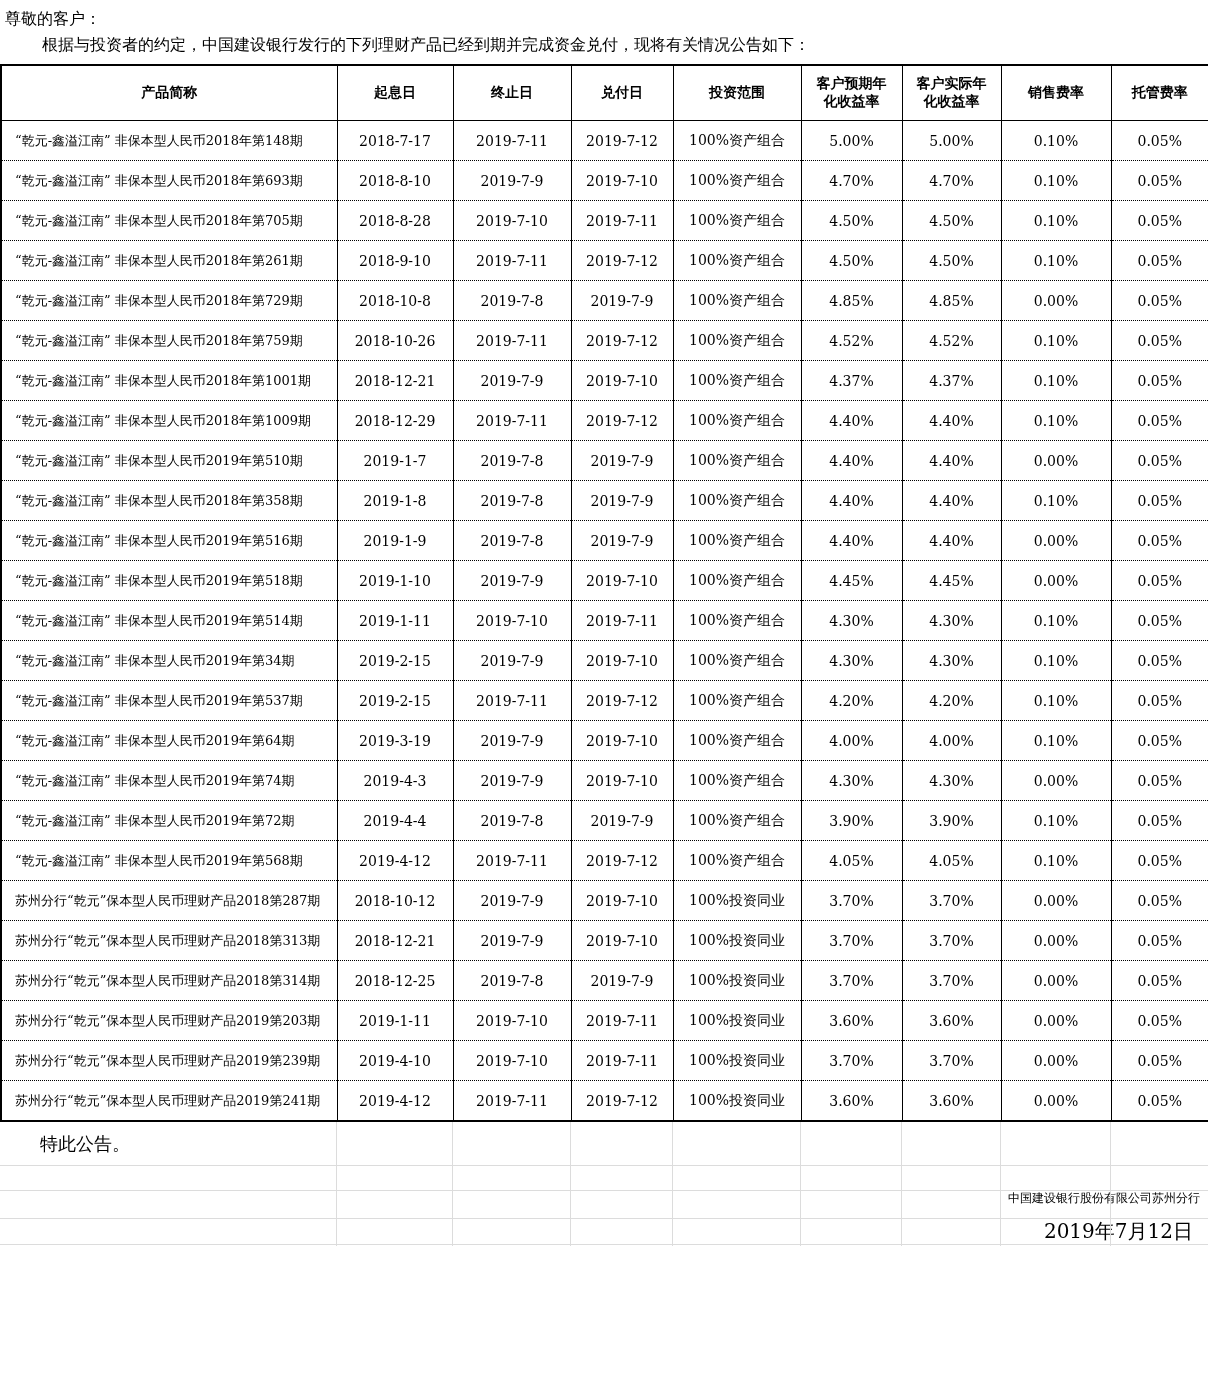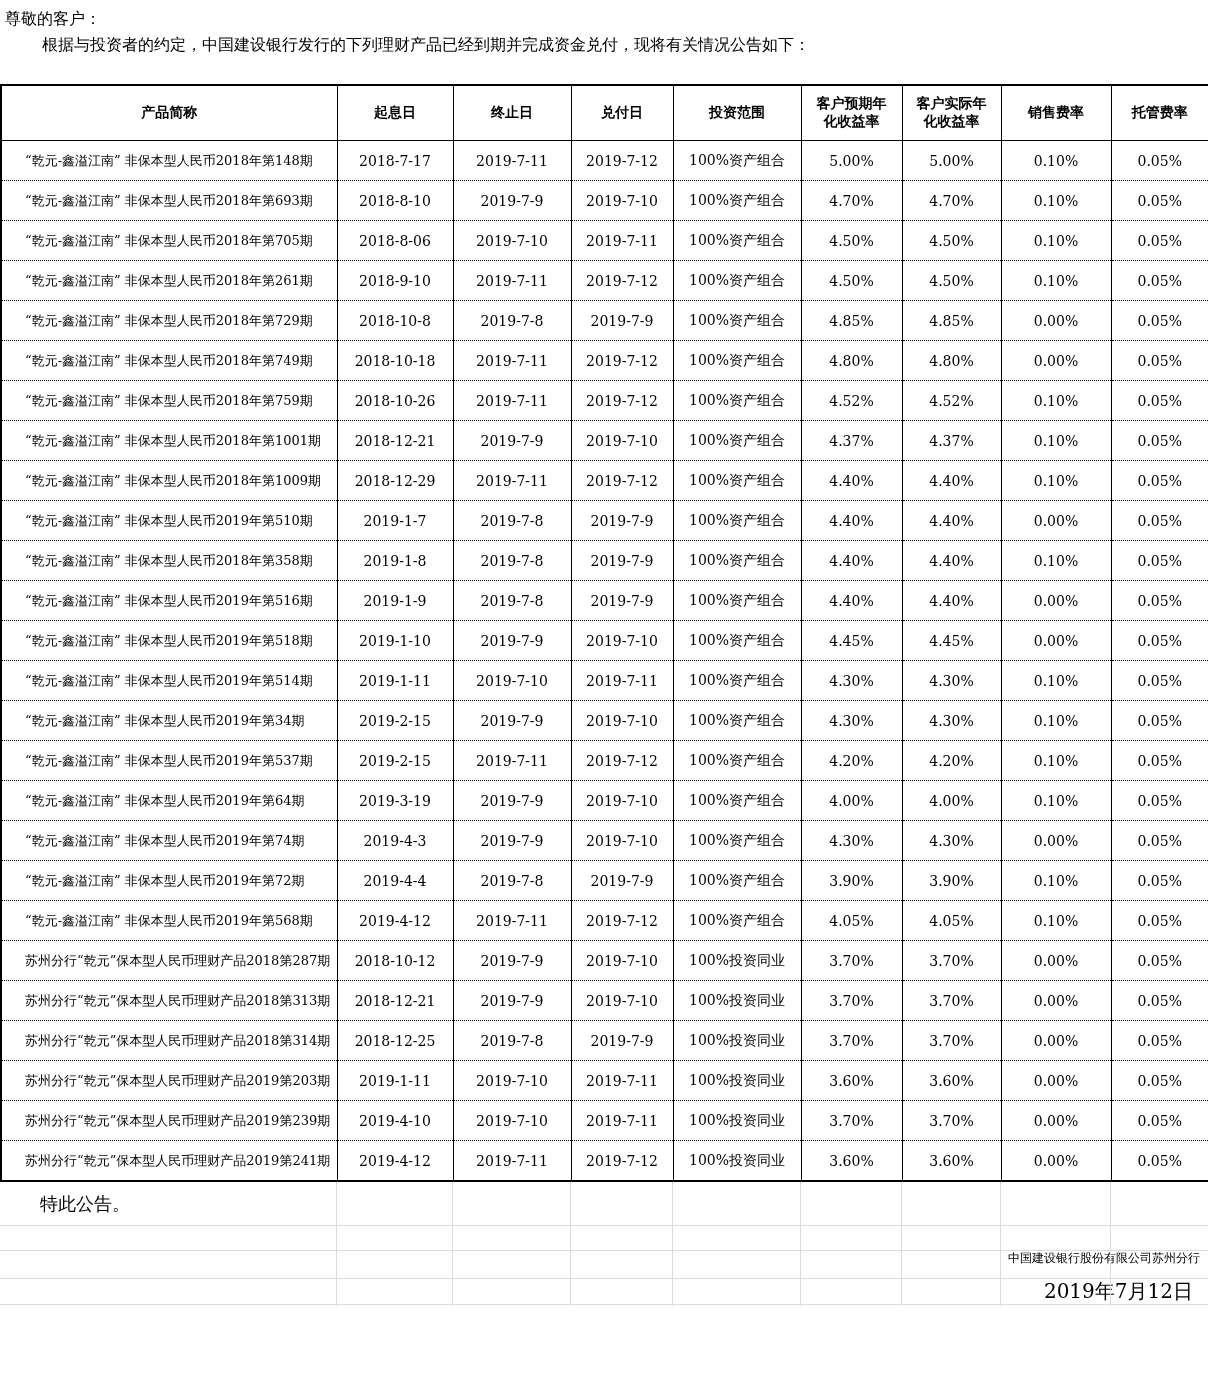--- a/index.html
+++ b/index.html
@@ -1,27 +1,27 @@
 <!DOCTYPE html>
 <html><head>
 <meta charset="utf-8">
 <style>
   html,body{margin:0;padding:0;background:#fff;color:#000;}
   body{width:1208px;height:1386px;overflow:hidden;font-family:"DejaVu Serif","Liberation Serif",serif;}
-  .topblock{height:84px;box-sizing:border-box;padding-top:8px;font-size:16px;line-height:1.4;}
+  .topblock{height:64px;box-sizing:border-box;padding-top:8px;font-size:16px;line-height:1.4;}
   .greeting{margin-left:5px;}
   .intro{margin-left:42px;margin-top:4px;}
   table.products{table-layout:fixed;width:1208px;border-collapse:collapse;border:2px solid #000;}
   col.c0{width:336px;} col.c1{width:116px;} col.c2{width:118px;} col.c3{width:102px;}
   col.c4{width:128px;} col.c5{width:101px;} col.c6{width:99px;}  col.c7{width:110px;} col.c8{width:98px;}
   th{font-size:14px;font-weight:bold;border:1px solid #000;height:54px;text-align:center;
      vertical-align:middle;white-space:pre-line;padding:0 2px;}
   td{font-size:14px;border-left:1px solid #000;border-right:1px solid #000;border-bottom:1px dotted #000;
      height:39px;text-align:center;vertical-align:middle;padding:0 2px;overflow:hidden;white-space:nowrap;}
-  td.c0{text-align:left;padding-left:23px;font-size:13px;}
+  td.c0{text-align:left;padding-left:13px;font-size:13px;}
   tbody tr:last-child td{border-bottom:none;}
   .below{position:relative;height:124px;width:1208px;}
   .below .hline{position:absolute;left:0;width:1208px;height:1px;background:#dcdcdc;}
   .below .vline{position:absolute;top:0;height:124px;width:1px;background:#dcdcdc;}
   .closing{position:absolute;left:40px;top:10px;font-size:18px;}
   .company{position:absolute;right:8px;top:68px;font-size:12px;}
   .datetext{position:absolute;right:15px;top:96px;font-size:20px;}
 </style>
 </head>
 <body>
@@ -77,21 +77,21 @@
           <td class="c2">2019-7-9</td>
           <td class="c3">2019-7-10</td>
           <td class="c4">100%资产组合</td>
           <td class="c5">4.70%</td>
           <td class="c6">4.70%</td>
           <td class="c7">0.10%</td>
           <td class="c8">0.05%</td>
         </tr>
         <tr>
           <td class="c0">“乾元-鑫溢江南” 非保本型人民币2018年第705期</td>
-          <td class="c1">2018-8-06</td>
+          <td class="c1">2018-8-28</td>
           <td class="c2">2019-7-10</td>
           <td class="c3">2019-7-11</td>
           <td class="c4">100%资产组合</td>
           <td class="c5">4.50%</td>
           <td class="c6">4.50%</td>
           <td class="c7">0.10%</td>
           <td class="c8">0.05%</td>
         </tr>
         <tr>
           <td class="c0">“乾元-鑫溢江南” 非保本型人民币2018年第261期</td>
@@ -105,31 +105,20 @@
           <td class="c8">0.05%</td>
         </tr>
         <tr>
           <td class="c0">“乾元-鑫溢江南” 非保本型人民币2018年第729期</td>
           <td class="c1">2018-10-8</td>
           <td class="c2">2019-7-8</td>
           <td class="c3">2019-7-9</td>
           <td class="c4">100%资产组合</td>
           <td class="c5">4.85%</td>
           <td class="c6">4.85%</td>
-          <td class="c7">0.00%</td>
-          <td class="c8">0.05%</td>
-        </tr>
-        <tr>
-          <td class="c0">“乾元-鑫溢江南” 非保本型人民币2018年第749期</td>
-          <td class="c1">2018-10-18</td>
-          <td class="c2">2019-7-11</td>
-          <td class="c3">2019-7-12</td>
-          <td class="c4">100%资产组合</td>
-          <td class="c5">4.80%</td>
-          <td class="c6">4.80%</td>
           <td class="c7">0.00%</td>
           <td class="c8">0.05%</td>
         </tr>
         <tr>
           <td class="c0">“乾元-鑫溢江南” 非保本型人民币2018年第759期</td>
           <td class="c1">2018-10-26</td>
           <td class="c2">2019-7-11</td>
           <td class="c3">2019-7-12</td>
           <td class="c4">100%资产组合</td>
           <td class="c5">4.52%</td>

